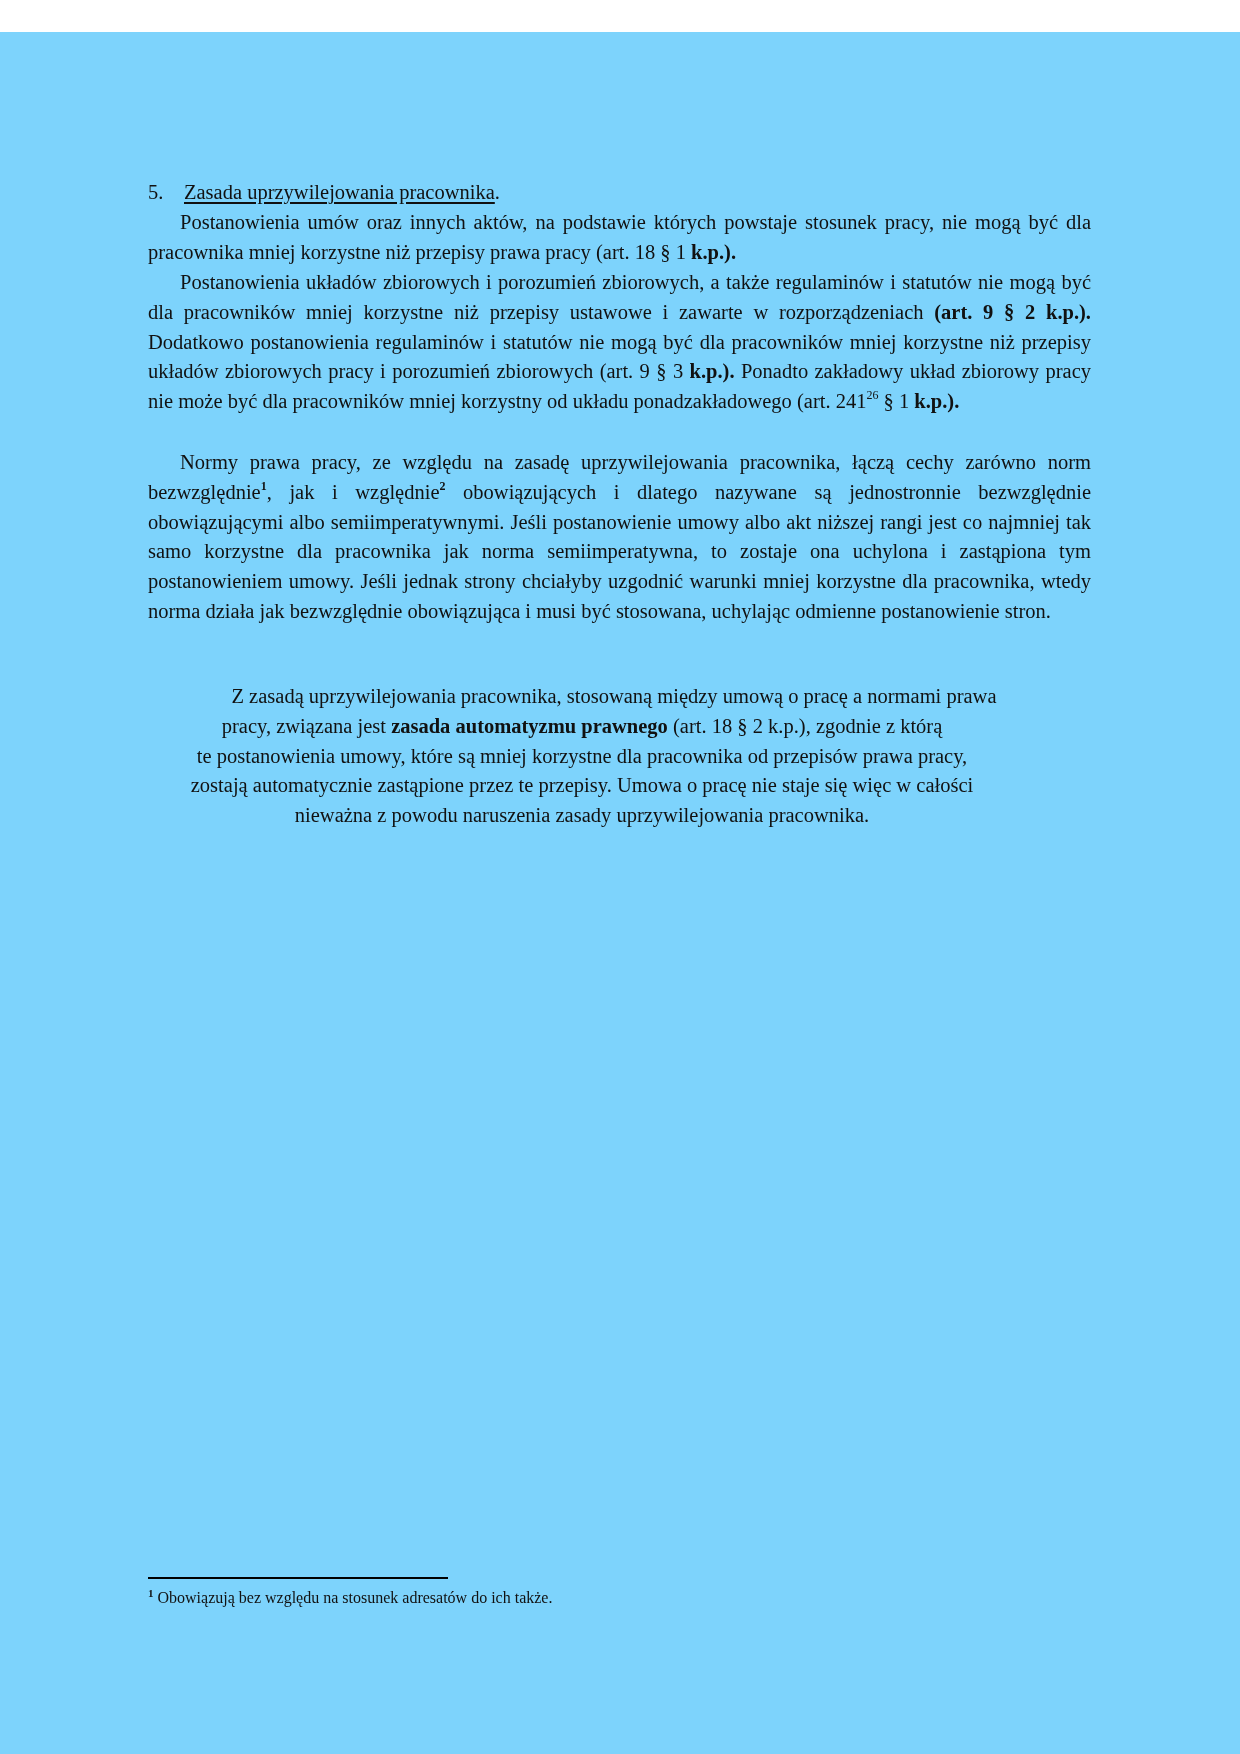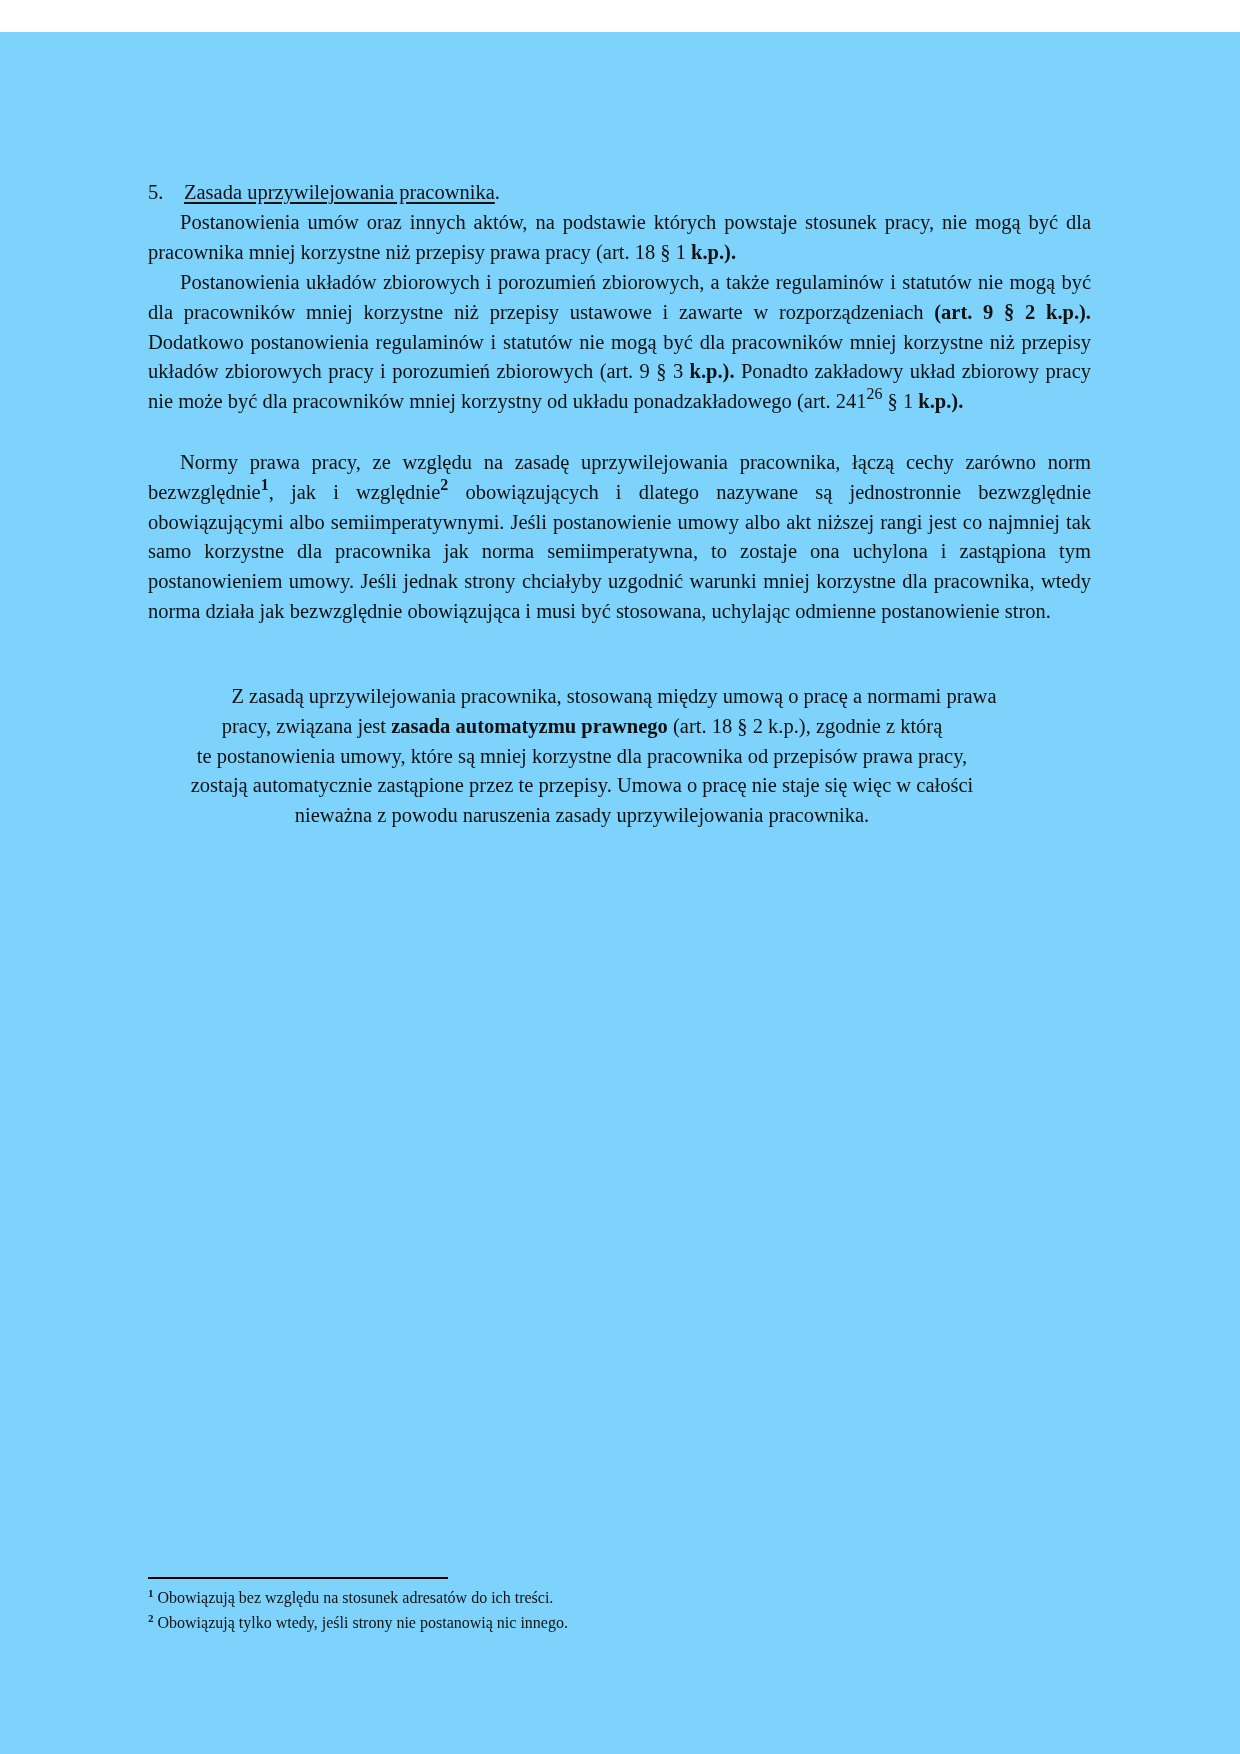--- a/index.html
+++ b/index.html
@@ -10,21 +10,21 @@
     .heading { position: absolute; left: 148px; top: 146px; font-size: 20.5px; line-height: 29.8px; }
     .heading .num { display: inline-block; width: 36px; }
     .heading .title { text-decoration: underline; text-underline-offset: 3px; }
     p { margin: 0; text-align: justify; text-indent: 32px; }
     .p1 { top: 176px; }
     .p2 { top: 236px; }
     .p3 { top: 416px; }
     .p4 { top: 650px; }
     .p4 p { text-align: center; width: 900px; }
     b { font-weight: bold; }
-    sup { font-size: 16px; line-height: 0; vertical-align: 9px; font-weight: bold; }
+    sup { font-size: 12px; line-height: 0; vertical-align: 9px; font-weight: bold; }
     sup.plain { font-weight: normal; }
     .fn-sep { position: absolute; left: 148px; top: 1545px; width: 300px; height: 2px; background: #000; }
     .footnotes { position: absolute; left: 148px; top: 1553px; font-size: 16px; line-height: 25px; }
     .footnotes sup { font-size: 11px; vertical-align: 6px; }
   </style>
 </head>
 <body>
 
 <div class="page">
 
@@ -44,17 +44,16 @@
     <p><span>Normy prawa pracy, ze względu na zasadę uprzywilejowania pracownika, łączą cechy zarówno norm bezwzględnie</span><sup>1</sup><span>, jak i względnie</span><sup>2</sup><span> obowiązujących i dlatego nazywane są jednostronnie bezwzględnie obowiązującymi albo semiimperatywnymi. Jeśli postanowienie umowy albo akt niższej rangi jest co najmniej tak samo korzystne dla pracownika jak norma semiimperatywna, to zostaje ona uchylona i zastąpiona tym postanowieniem umowy. Jeśli jednak strony chciałyby uzgodnić warunki mniej korzystne dla pracownika, wtedy norma działa jak bezwzględnie obowiązująca i musi być stosowana, uchylając odmienne postanowienie stron.</span></p>
   </div>
 
   <div class="body-text p4">
     <p><span>Z zasadą uprzywilejowania pracownika, stosowaną między umową o pracę a normami prawa</span><br><span style="margin-left:-32px">pracy, związana jest </span><b>zasada automatyzmu prawnego</b><span> (art. 18 § 2 k.p.), zgodnie z którą</span><br><span style="margin-left:-32px">te postanowienia umowy, które są mniej korzystne dla pracownika od przepisów prawa pracy,</span><br><span style="margin-left:-32px">zostają automatycznie zastąpione przez te przepisy. Umowa o pracę nie staje się więc w całości</span><br><span style="margin-left:-32px">nieważna z powodu naruszenia zasady uprzywilejowania pracownika.</span></p>
   </div>
 
   <div class="fn-sep"></div>
 
   <div class="footnotes">
-    <div><sup>1</sup><span> Obowiązują bez względu na stosunek adresatów do ich treści.</span></div>
-    <div><sup>2</sup><span> Obowiązują tylko wtedy, jeśli strony nie postanowią nic innego.</span></div>
+    <div><sup>1</sup><span> Obowiązują bez względu na stosunek adresatów do ich także.</span></div>
   </div>
 
 </div>
 
 </body></html>

